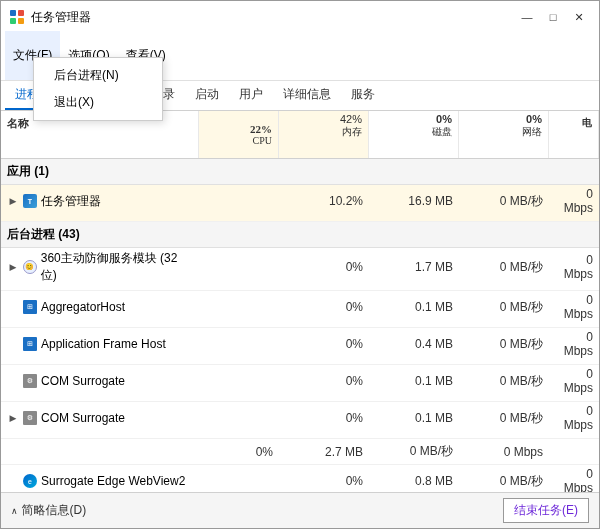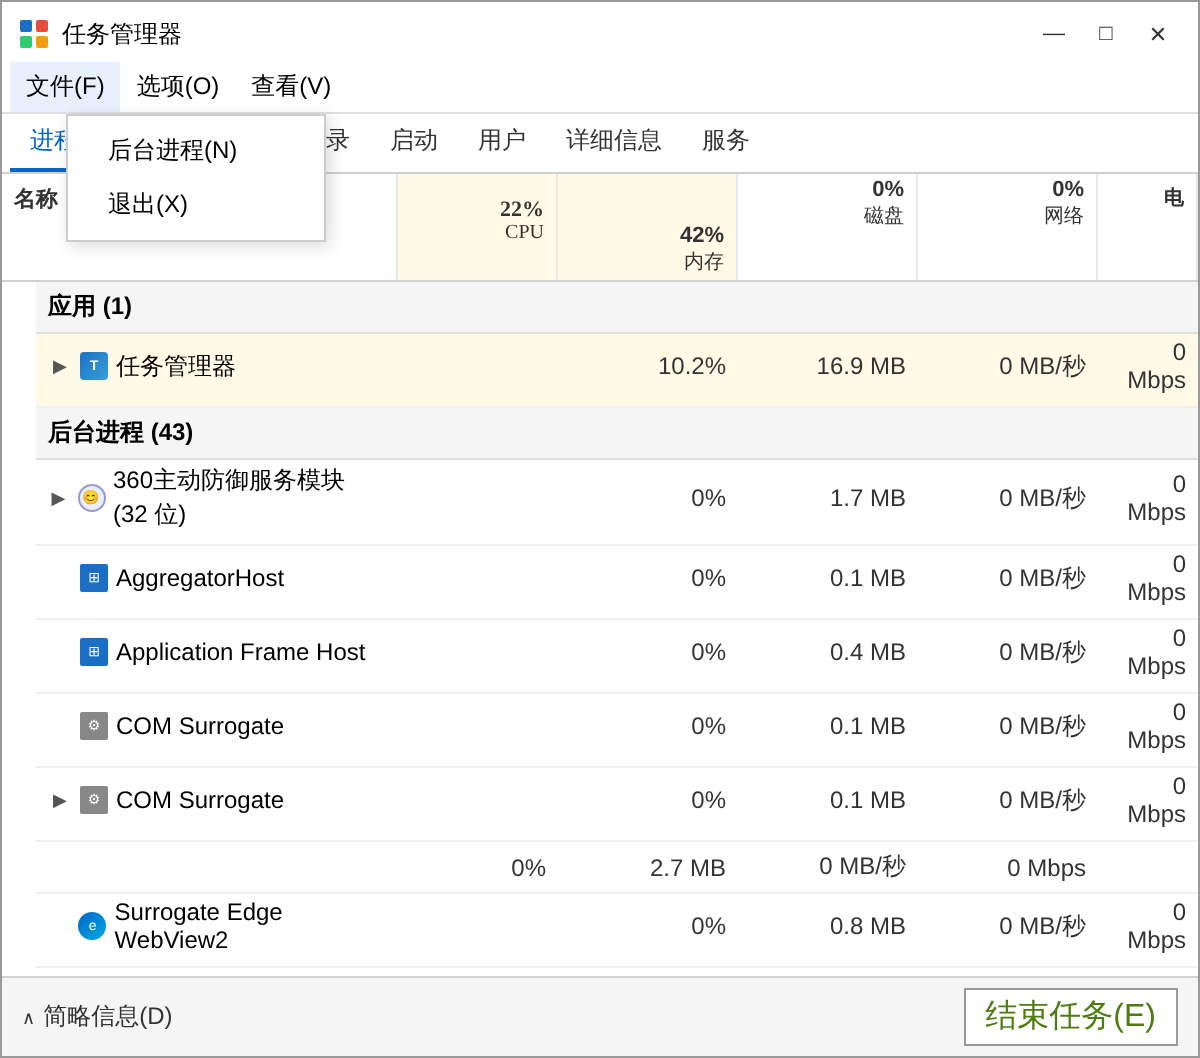--- a/index.html
+++ b/index.html
@@ -59,21 +59,21 @@
 
     .menu-bar {
       display: flex;
       align-items: center;
       padding: 0 4px;
       background: #ffffff;
       border-bottom: 1px solid #e0e0e0;
       position: relative;
     }
     .menu-item {
-      padding: 4px 8px;
+      padding: 16px 8px;
       cursor: pointer;
       font-size: 12px;
       color: #000;
     }
     .menu-item:hover, .menu-item.active { background: #e8f0fe; }
 
     .dropdown-menu {
       position: absolute;
       top: 26px;
       left: 32px;
@@ -126,21 +126,20 @@
     }
     .col-header:first-child { text-align: left; }
     .col-header.highlight {
       background: #fff9e6;
     }
 
     .process-list {
       flex: 1;
       overflow-y: auto;
       background: #ffffff;
-      margin-left: 17px;
     }
     .section-header {
       padding: 4px 6px;
       font-size: 12px;
       font-weight: 600;
       color: #000;
       background: #f5f5f5;
       border-bottom: 1px solid #e0e0e0;
     }
     .process-row {
@@ -202,23 +201,23 @@
       align-items: center;
       gap: 4px;
       font-size: 12px;
       color: #333;
       cursor: pointer;
     }
     .footer-btn {
       padding: 3px 10px;
       background: #ffffff;
       border: 1px solid #999;
-      font-size: 16px;
-      cursor: pointer;
-      color: #4d7c0f;
+      font-size: 12px;
+      cursor: pointer;
+      color: #6d28d9;
     }
 
     .chevron { font-size: 9px; }
 
     
     .icon-tm {
       background: linear-gradient(135deg, #1a6fc4 0%, #3a9fd8 100%);
       border-radius: 2px;
       display: inline-flex;
       align-items: center;
@@ -320,21 +319,21 @@
     <div class="tab">服务</div>
   </div>
 
   <div class="column-header">
     <div class="col-header" style="border-left:none;">名称</div>
     <div class="col-header highlight" style="text-align:right;padding:12px 6px;font-family:Liberation Serif, serif;">
       <div style="font-size:11px;font-weight:bold;">22%</div>
       <div style="font-size:10px;font-weight:normal;">CPU</div>
     </div>
     <div class="col-header highlight" style="text-align:right;padding:2px 6px;">
-      <div style="font-size:11px;font-weight:bold;margin-top:23px;">42%</div>
+      <div style="font-size:11px;font-weight:normal;">42%</div>
       <div style="font-size:10px;font-weight:normal;">内存</div>
     </div>
     <div class="col-header" style="text-align:right;padding:2px 6px;">
       <div style="font-size:11px;font-weight:bold;">0%</div>
       <div style="font-size:10px;font-weight:normal;">磁盘</div>
     </div>
     <div class="col-header" style="text-align:right;padding:2px 6px;">
       <div style="font-size:11px;font-weight:bold;">0%</div>
       <div style="font-size:10px;font-weight:normal;">网络</div>
     </div>

